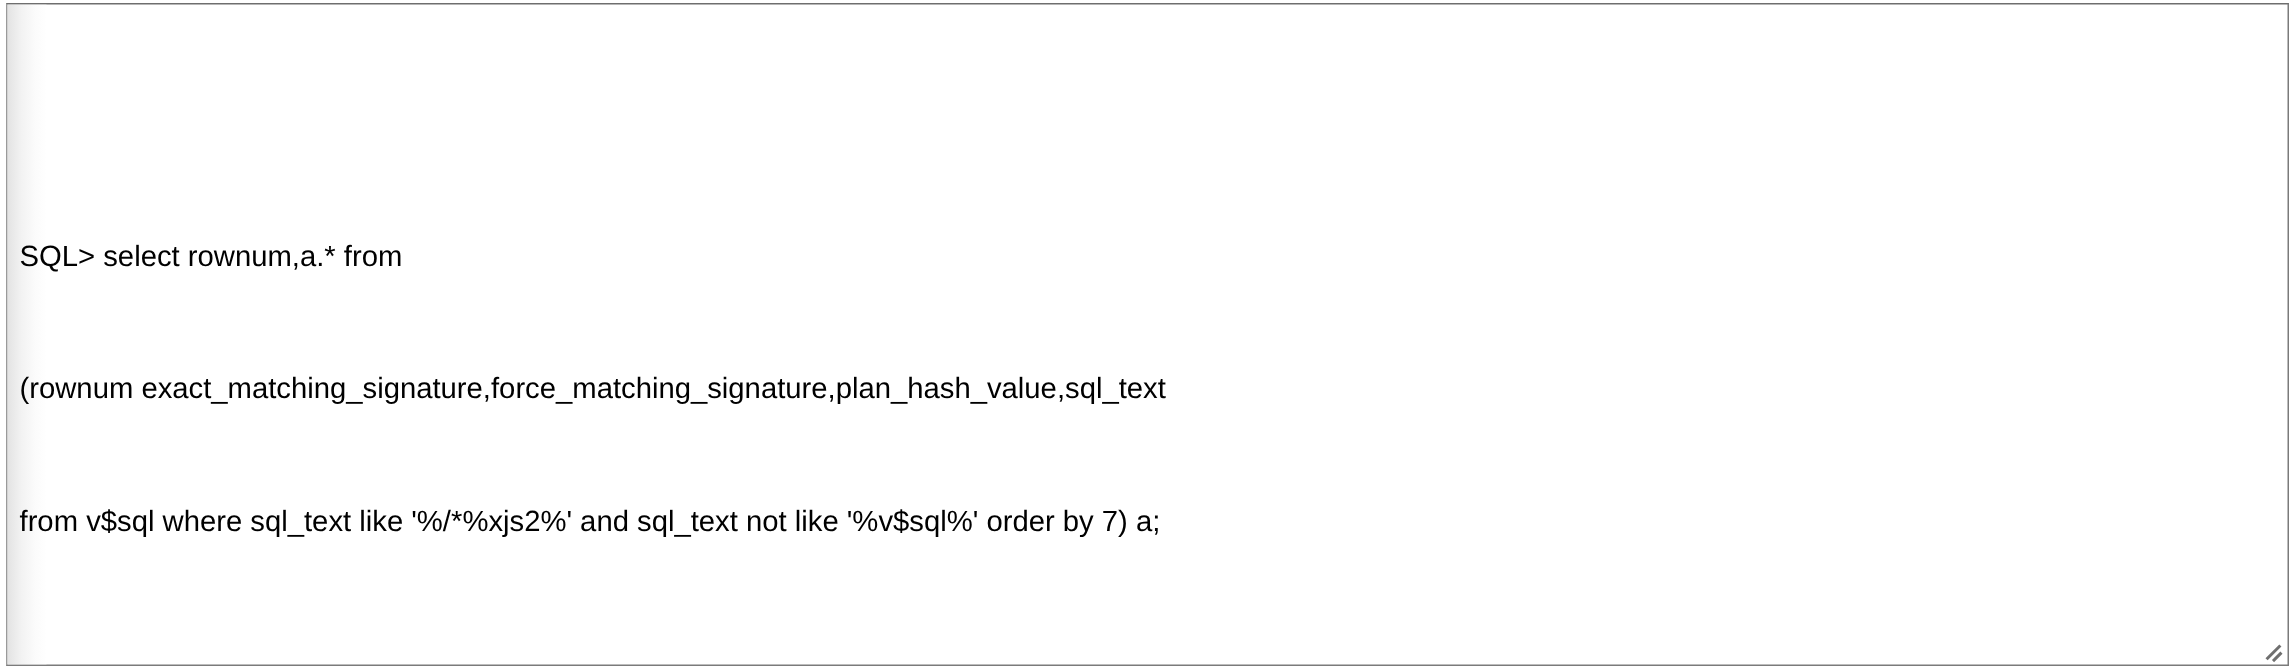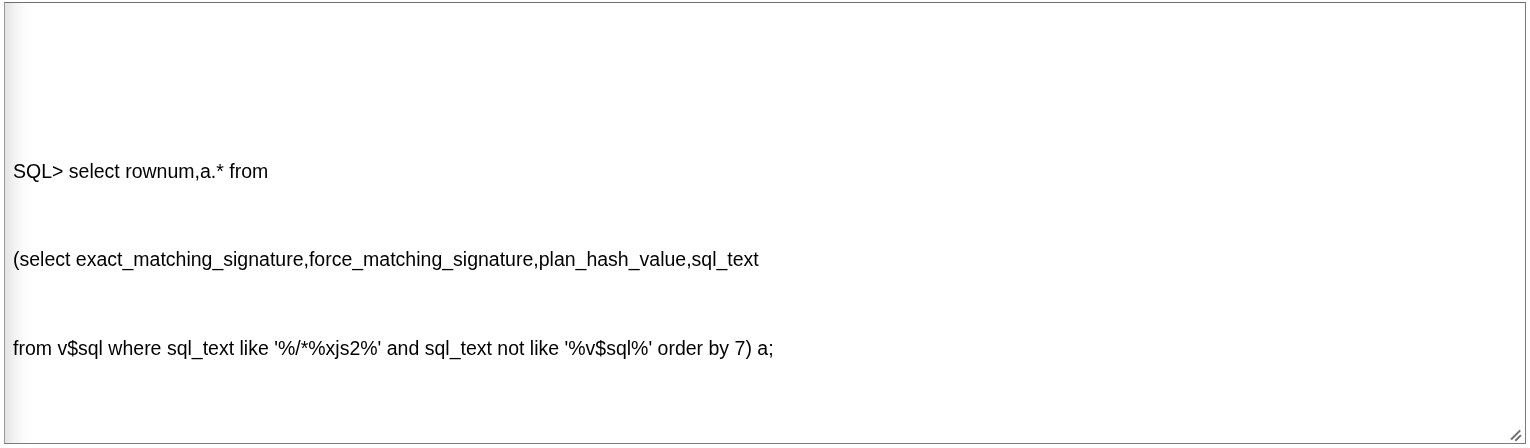--- a/index.html
+++ b/index.html
@@ -70,21 +70,21 @@
   .resize-grip i.g2 { width: 8px;  right: 0px; bottom: 1px; }
 </style>
 </head>
 <body>
 
 <div id="console-textarea">
   <div class="console-body">
 
     <div class="query-block">
       <div class="query-line">SQL&gt; select rownum,a.* from</div>
-      <div class="query-line">(select exact_matching_signature,force_matching_signature,plan_hash_value,sql_text</div>
+      <div class="query-line">(rownum exact_matching_signature,force_matching_signature,plan_hash_value,sql_text</div>
       <div class="query-line">from v$sql where sql_text like '%/*%xjs2%' and sql_text not like '%v$sql%' order by 7) a;</div>
     </div>
 
     
 
     
     
 
     
 

